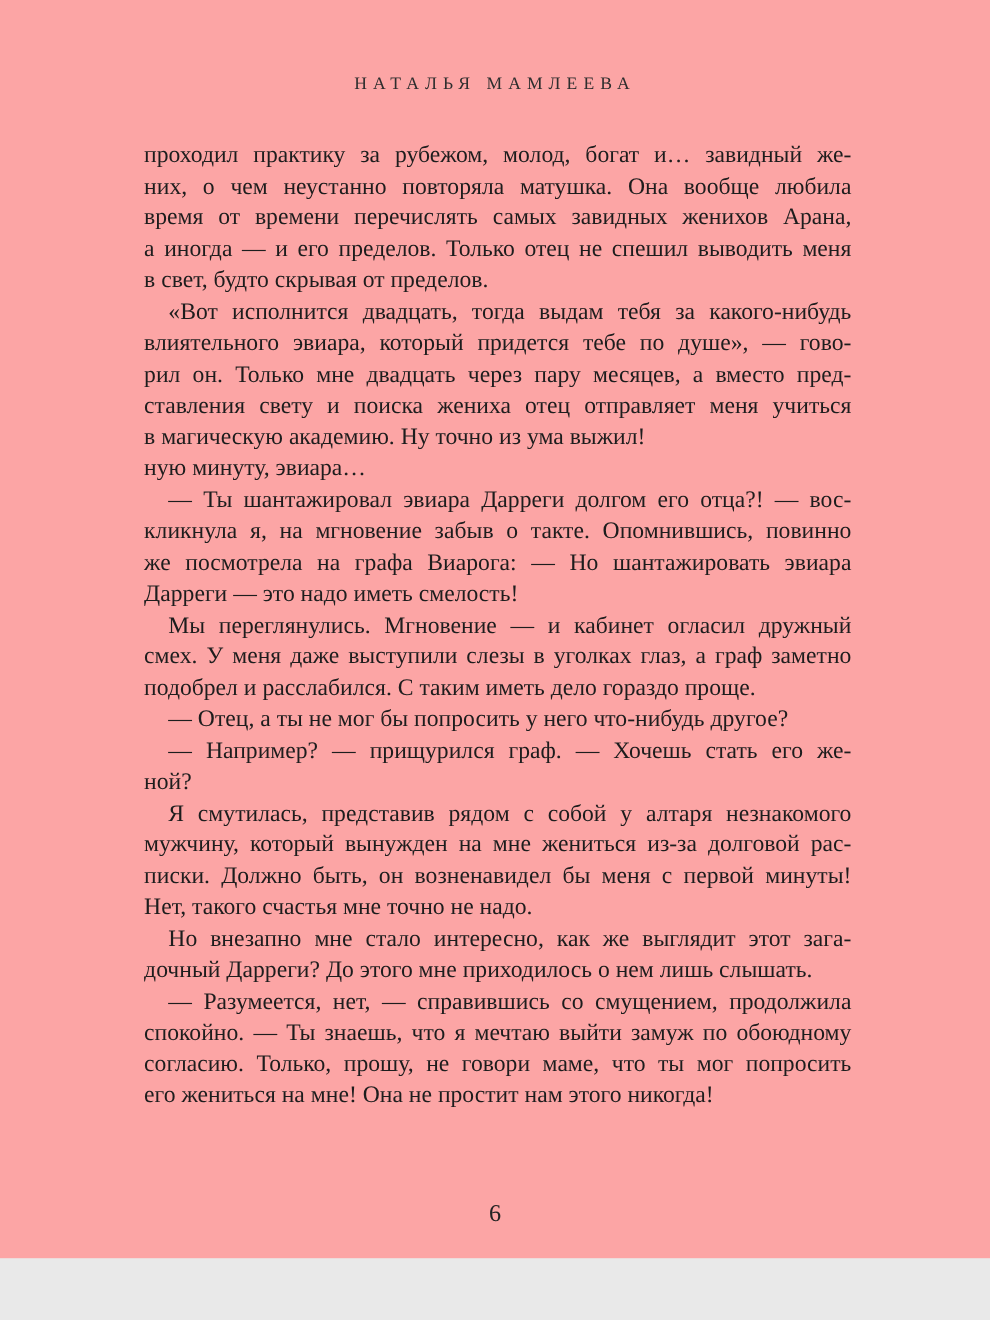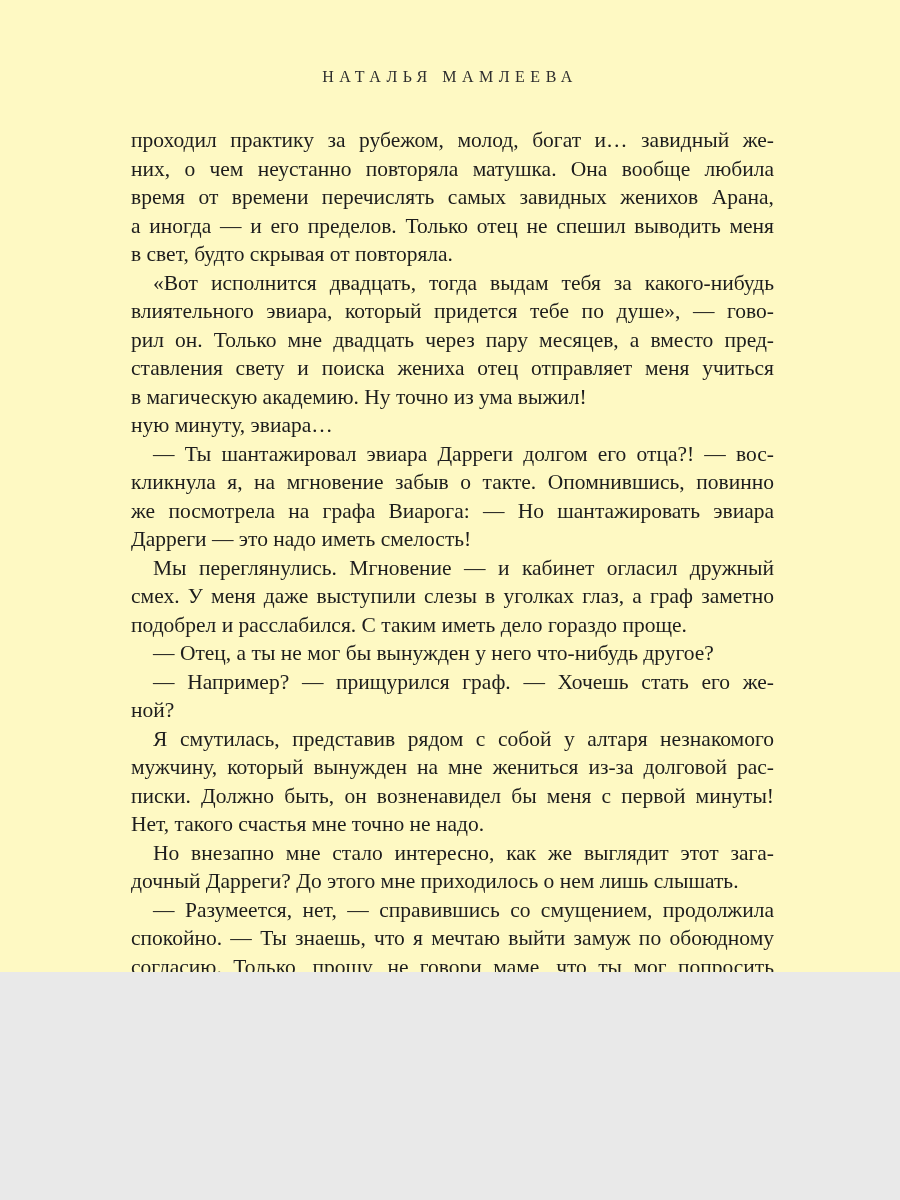--- a/index.html
+++ b/index.html
@@ -3,22 +3,22 @@
 <meta charset="utf-8">
 <style>
   html, body {
     margin: 0;
     padding: 0;
     background: #e9e9e9;
   }
   .page {
     position: relative;
     width: 900px;
-    height: 972px;
-    background: #fef9c3;
+    height: 1144px;
+    background: #fca5a5;
     overflow: hidden;
     font-family: "Liberation Serif", "DejaVu Serif", serif;
   }
   .running-head {
     position: absolute;
     top: 68px;
     left: 0;
     width: 100%;
     text-align: center;
     font-size: 16px;
@@ -61,35 +61,35 @@
 <body>
 
 <div class="page">
   <div class="running-head">НАТАЛЬЯ МАМЛЕЕВА</div>
 
   <div class="body-text">
       <div class="line">проходил практику за рубежом, молод, богат и… завидный же-</div>
       <div class="line">них, о чем неустанно повторяла матушка. Она вообще любила</div>
       <div class="line">время от времени перечислять самых завидных женихов Арана,</div>
       <div class="line">а иногда — и его пределов. Только отец не спешил выводить меня</div>
-      <div class="line para-end">в свет, будто скрывая от повторяла.</div>
+      <div class="line para-end">в свет, будто скрывая от пределов.</div>
       <div class="line indent">«Вот исполнится двадцать, тогда выдам тебя за какого-нибудь</div>
       <div class="line">влиятельного эвиара, который придется тебе по душе», — гово-</div>
       <div class="line">рил он. Только мне двадцать через пару месяцев, а вместо пред-</div>
       <div class="line">ставления свету и поиска жениха отец отправляет меня учиться</div>
       <div class="line para-end">в магическую академию. Ну точно из ума выжил!</div>
       <div class="line para-end">ную минуту, эвиара…</div>
       <div class="line indent">— Ты шантажировал эвиара Дарреги долгом его отца?! — вос-</div>
       <div class="line">кликнула я, на мгновение забыв о такте. Опомнившись, повинно</div>
       <div class="line">же посмотрела на графа Виарога: — Но шантажировать эвиара</div>
       <div class="line para-end">Дарреги — это надо иметь смелость!</div>
       <div class="line indent">Мы переглянулись. Мгновение — и кабинет огласил дружный</div>
       <div class="line">смех. У меня даже выступили слезы в уголках глаз, а граф заметно</div>
       <div class="line para-end">подобрел и расслабился. С таким иметь дело гораздо проще.</div>
-      <div class="line para-end indent">— Отец, а ты не мог бы вынужден у него что-нибудь другое?</div>
+      <div class="line para-end indent">— Отец, а ты не мог бы попросить у него что-нибудь другое?</div>
       <div class="line indent">— Например? — прищурился граф. — Хочешь стать его же-</div>
       <div class="line para-end">ной?</div>
       <div class="line indent">Я смутилась, представив рядом с собой у алтаря незнакомого</div>
       <div class="line">мужчину, который вынужден на мне жениться из-за долговой рас-</div>
       <div class="line">писки. Должно быть, он возненавидел бы меня с первой минуты!</div>
       <div class="line para-end">Нет, такого счастья мне точно не надо.</div>
       <div class="line indent">Но внезапно мне стало интересно, как же выглядит этот зага-</div>
       <div class="line para-end">дочный Дарреги? До этого мне приходилось о нем лишь слышать.</div>
       <div class="line indent">— Разумеется, нет, — справившись со смущением, продолжила</div>
       <div class="line">спокойно. — Ты знаешь, что я мечтаю выйти замуж по обоюдному</div>

